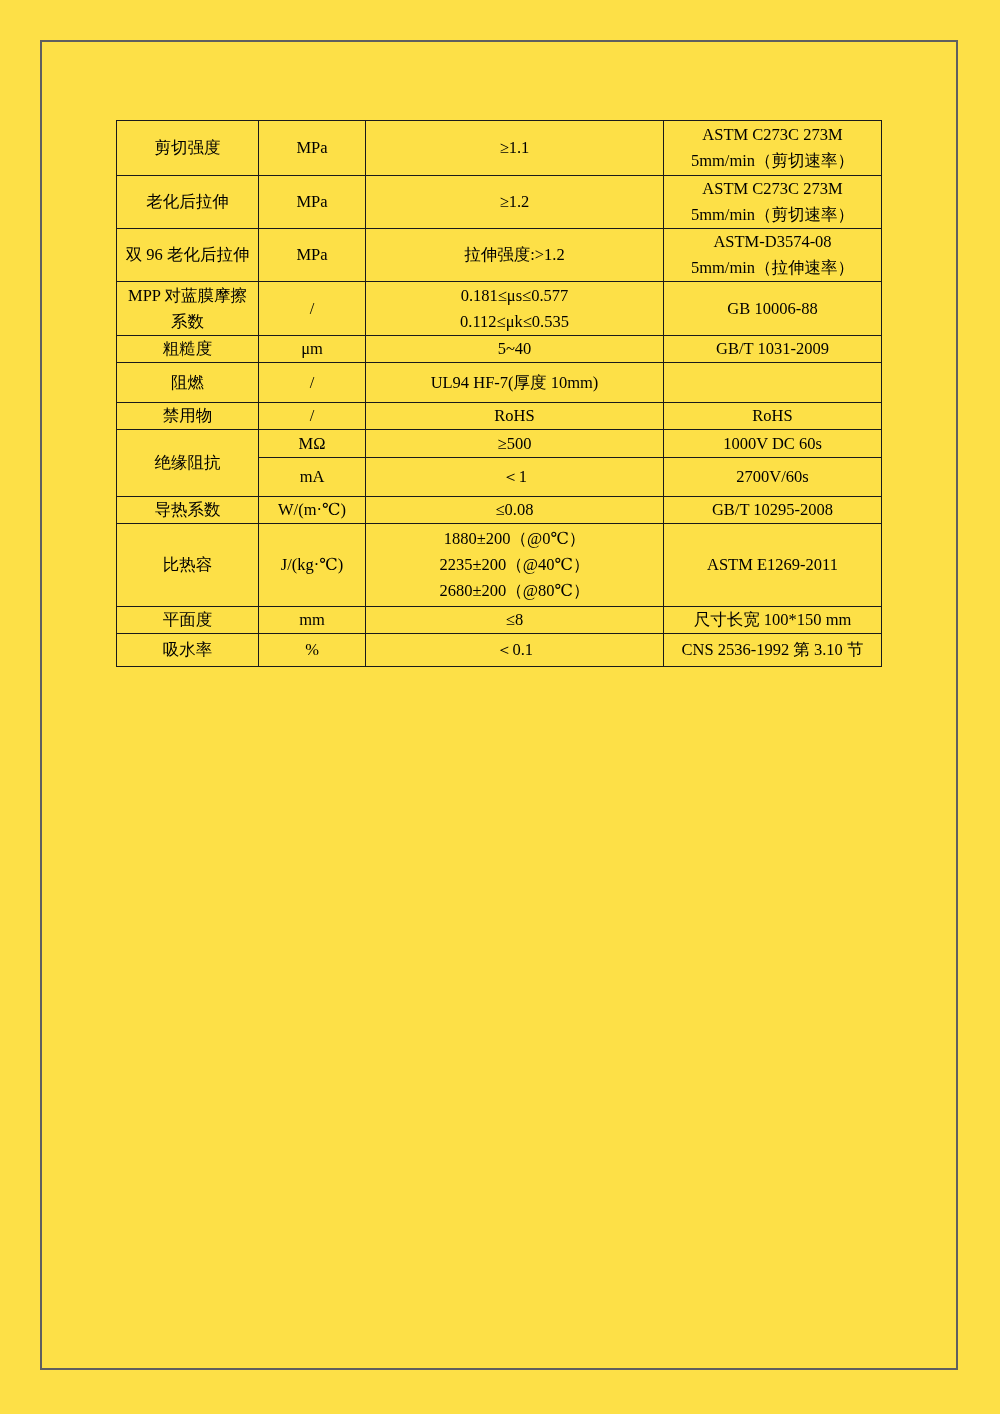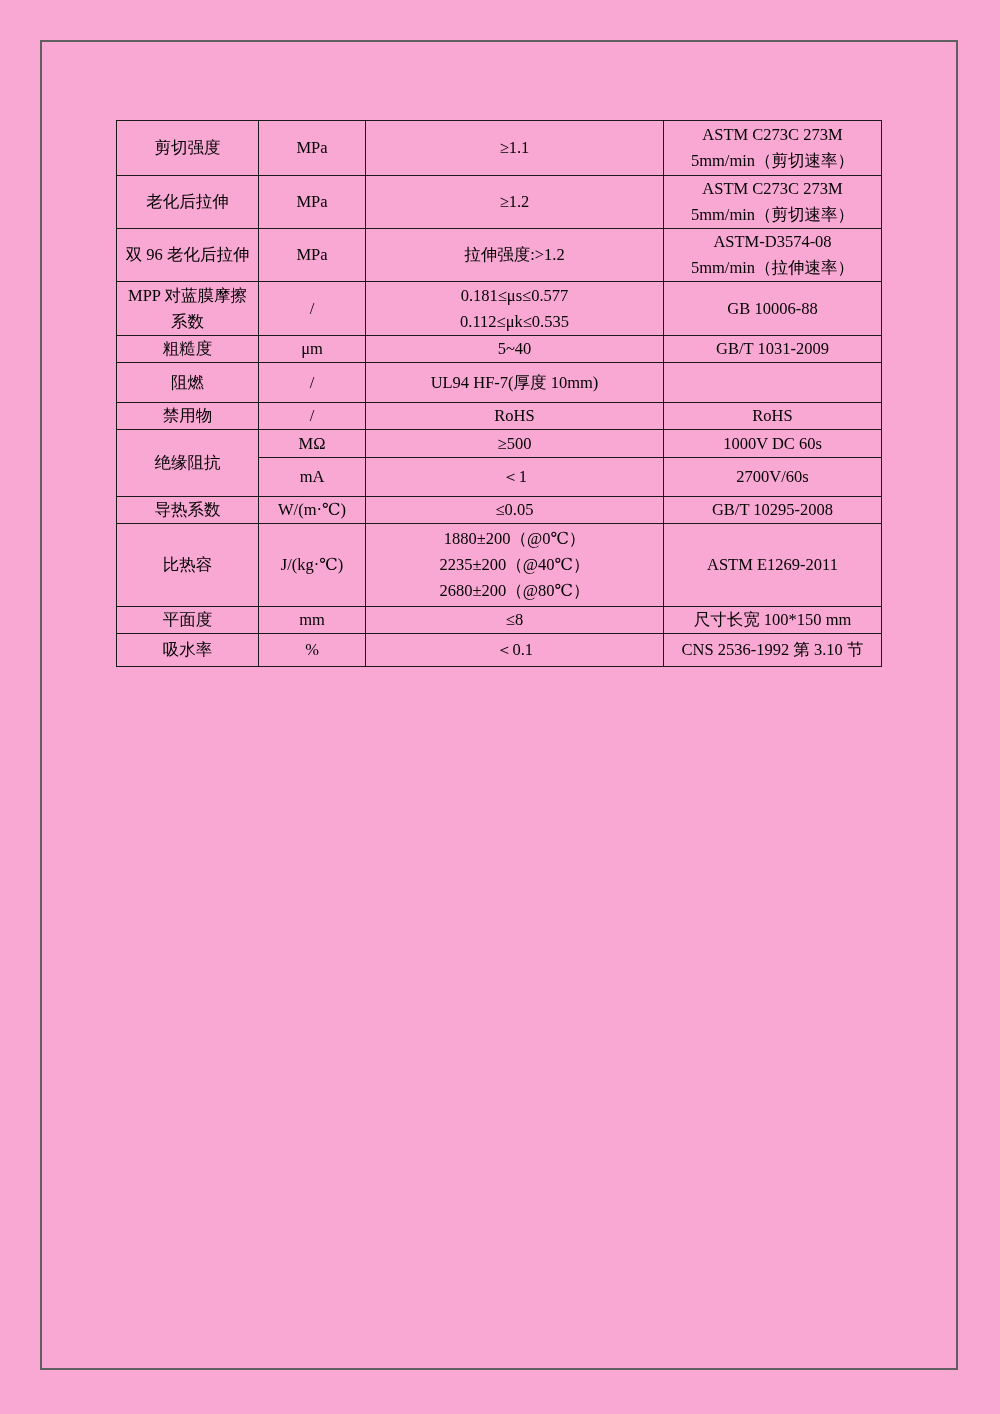--- a/index.html
+++ b/index.html
@@ -1,19 +1,19 @@
 <!DOCTYPE html>
 <html><head>
 <meta charset="utf-8">
 <style>
   html,body{margin:0;padding:0;background:#ffffff;}
   .page{
     position:relative;
     width:1000px;height:1414px;
-    background:#f9a8d4;
+    background:#fde047;
     font-family:"Liberation Serif","DejaVu Serif",serif;
     color:#000000;
     overflow:hidden;
   }
   .page-border{
     position:absolute;
     left:40px;top:40px;
     width:918px;height:1330px;
     border:2px solid #5f5f5f;
     box-sizing:border-box;
@@ -124,21 +124,21 @@
           <td>1000V DC 60s</td>
         </tr>
         <tr>
           <td>mA</td>
           <td>＜1</td>
           <td>2700V/60s</td>
         </tr>
         <tr>
           <td>导热系数</td>
           <td>W/(m·℃)</td>
-          <td>≤0.05</td>
+          <td>≤0.08</td>
           <td>GB/T 10295-2008</td>
         </tr>
         <tr>
           <td>比热容</td>
           <td>J/(kg·℃)</td>
           <td>1880±200（@0℃）<br>2235±200（@40℃）<br>2680±200（@80℃）</td>
           <td>ASTM E1269-2011</td>
         </tr>
         <tr>
           <td>平面度</td>

